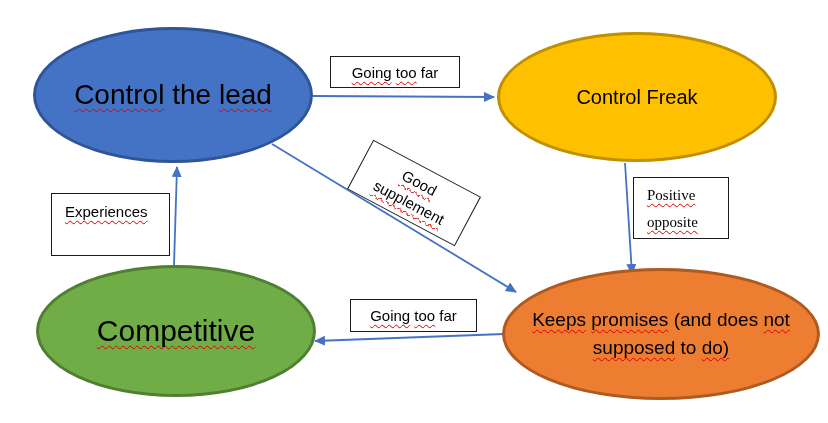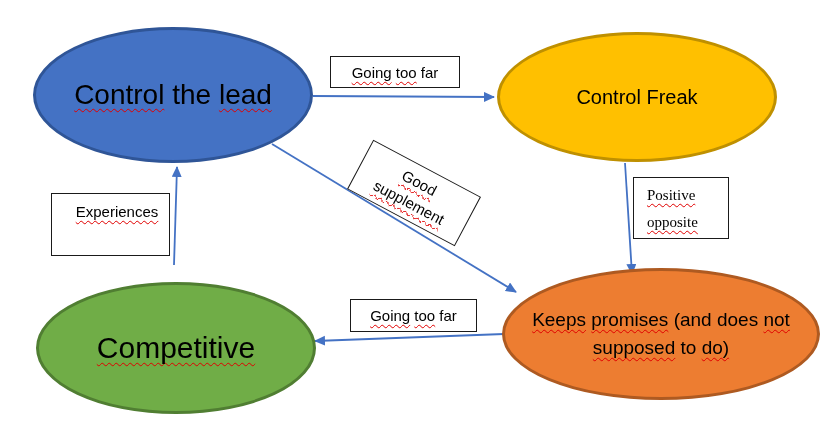--- a/index.html
+++ b/index.html
@@ -89,21 +89,21 @@
         <div class="tline"><span class="sq">Control</span>&nbsp;<span>the</span>&nbsp;<span class="sq">lead</span></div>
       </div>
   </div>
 
   <div class="node lbl-big2" style="left: 497px; top: 32px; width: 280px; height: 130px; background: rgb(255, 192, 0); border-color: rgb(191, 144, 0);">
     <div class="node-label">
         <div class="tline"><span>Control</span>&nbsp;<span>Freak</span></div>
       </div>
   </div>
 
-  <div class="node lbl-big3" style="left: 36px; top: 282px; width: 280px; height: 132px; background: rgb(112, 173, 71); border-color: rgb(80, 126, 50);">
+  <div class="node lbl-big3" style="left: 36px; top: 265px; width: 280px; height: 132px; background: rgb(112, 173, 71); border-color: rgb(80, 126, 50);">
     <div class="node-label">
         <div class="tline"><span class="sq">Competitive</span></div>
       </div>
   </div>
 
   <div class="node lbl-multi" style="left: 502px; top: 268px; width: 318px; height: 132px; background: rgb(237, 125, 49); border-color: rgb(174, 90, 33);">
     <div class="node-label">
         <div class="tline"><span class="sq">Keeps</span>&nbsp;<span class="sq">promises</span>&nbsp;<span>(and</span>&nbsp;<span>does</span>&nbsp;<span class="sq">not</span></div>
         <div class="tline"><span class="sq">supposed</span>&nbsp;<span>to</span>&nbsp;<span class="sq">do)</span></div>
       </div>
@@ -116,21 +116,21 @@
   <div class="lblbox boxcenter rotated" style="left:353px; top:165px; width:122px; height:56px;">
       <div class="tline"><span class="sq">Good</span></div>
       <div class="tline"><span class="sq">supplement</span></div>
     </div>
 
   <div class="lblbox boxleft" style="left:633px; top:177px; width:96px; height:62px;font-family:Liberation Serif, serif;">
       <div class="tline"><span class="sq">Positive</span></div>
       <div class="tline"><span class="sq">opposite</span></div>
     </div>
 
-  <div class="lblbox boxleft" style="left:51px; top:193px; width:119px; height:63px;text-align:center;">
+  <div class="lblbox boxleft" style="left:51px; top:193px; width:119px; height:63px;">
       <div class="tline"><span class="sq">Experiences</span></div>
     </div>
 
   <div class="lblbox boxcenter" style="left:350px; top:299px; width:127px; height:33px;">
       <div class="tline"><span class="sq">Going</span>&nbsp;<span class="sq">too</span>&nbsp;<span>far</span></div>
     </div>
 
 </div>
 
 </body></html>

